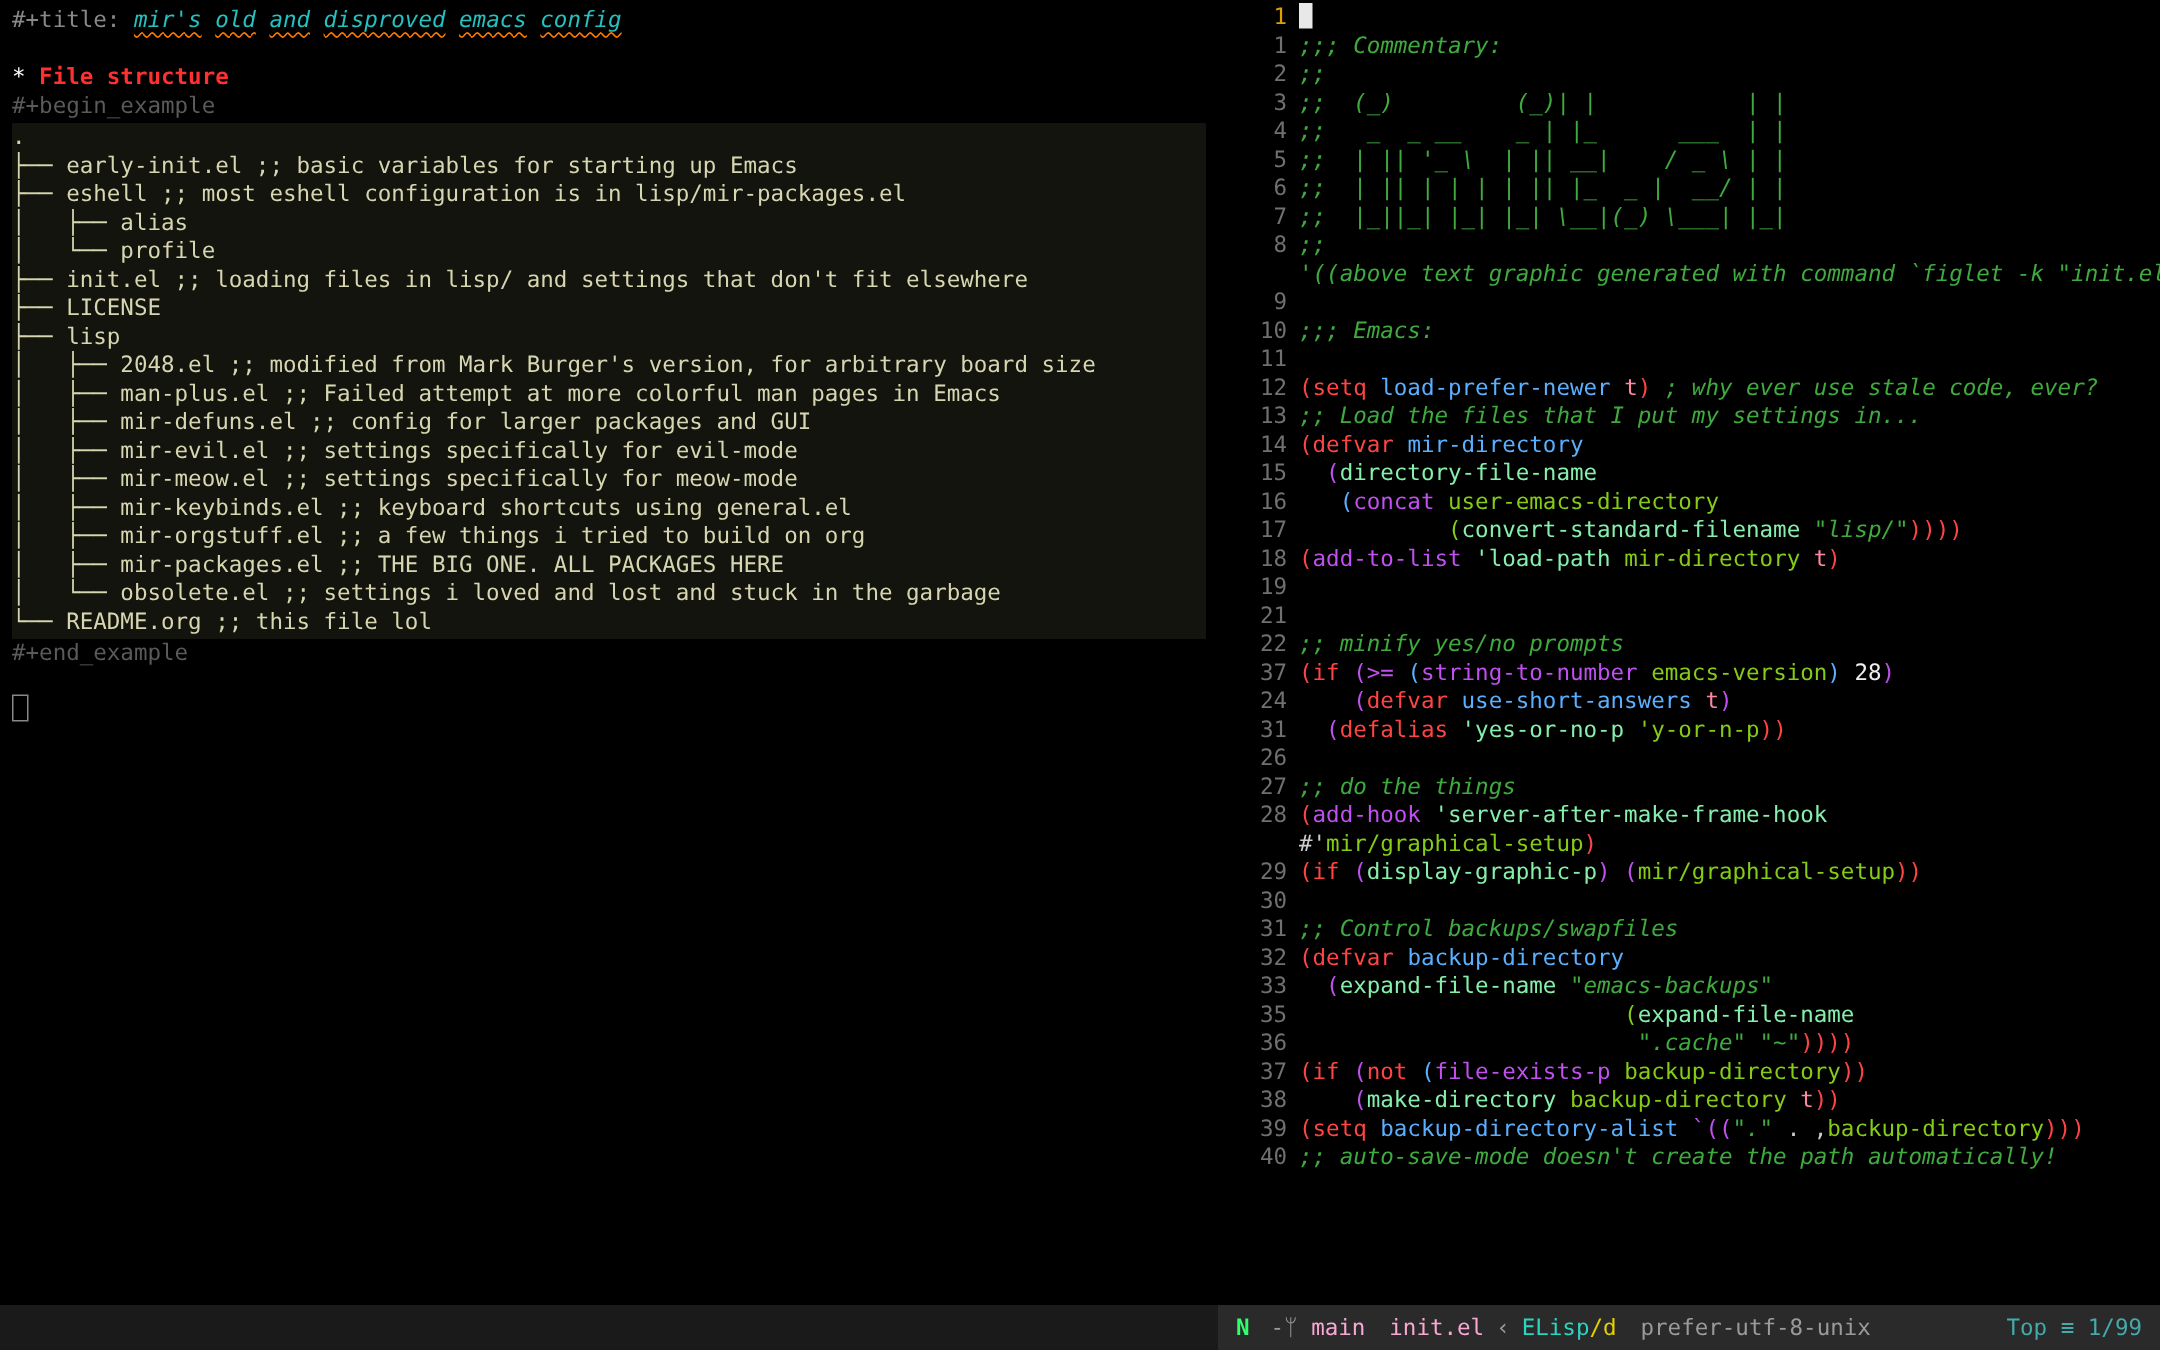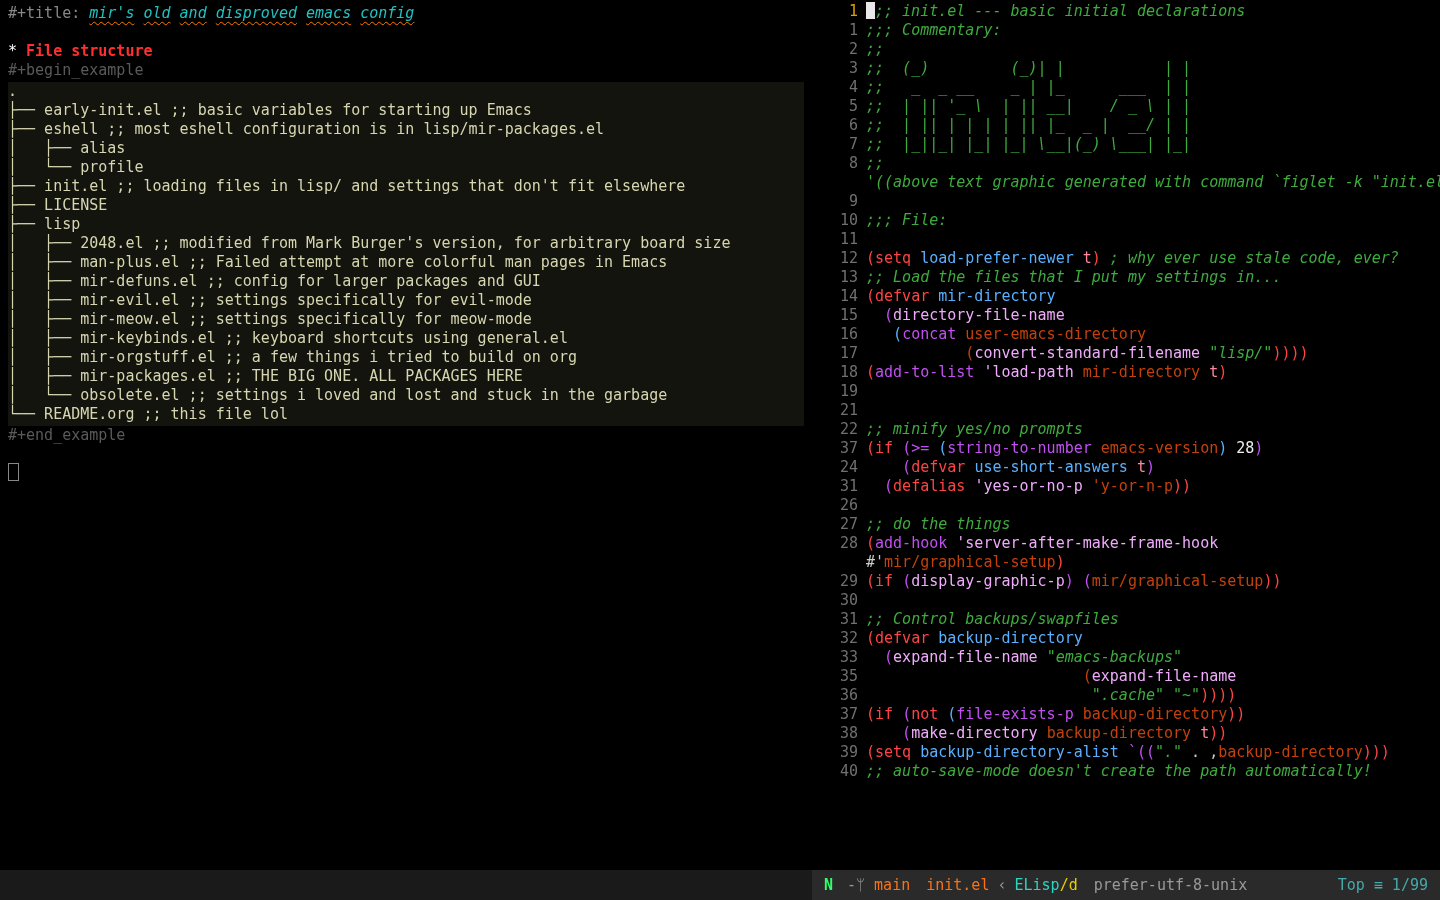--- a/index.html
+++ b/index.html
@@ -25,33 +25,33 @@
   .gut .arrow{color:#2fbf2f}
   .txt{flex:1;white-space:pre}
   .cur-cell{display:inline-block;background:#e8e8e8;color:#000;width:9px;height:17px;vertical-align:text-top}
   .c-comment{color:#3fab3f;font-style:italic}
   .c-keyword{color:#ff4444}
   .c-defname{color:#5ab0ff}
   .c-fn{color:#c050f0}
   .c-paren{color:#ff4444}
   .c-paren2{color:#c050f0}
   .c-paren3{color:#5ab0ff}
-  .c-sym{color:#c2410c}
-  .c-symY{color:#f0abfc}
+  .c-sym{color:#84cc16}
+  .c-symY{color:#86efac}
   .c-str{color:#3fab3f;font-style:italic}
   .c-t{color:#ff88a0}
   .c-num{color:#eee}
   .und{text-decoration:underline wavy #ff7a00;text-decoration-thickness:1px;text-underline-offset:3px}
   
   .modeline{display:flex;width:1440px;height:30px;position:absolute;top:870px;left:0;font-size:15px}
   .ml-left{width:812px;background:#1a1a1a}
   .ml-right{width:628px;background:#2a2a2a;display:flex;align-items:center;color:#9a9a9a;padding-left:6px;box-sizing:border-box}
   .ml-right .N{color:#2fff6a;font-weight:bold;padding:0 6px}
   .ml-right .seg{padding:0 8px}
-  .ml-right .branch{color:#f97316}
+  .ml-right .branch{color:#f9a8d4}
   .ml-right .mode{color:#29d6c0}
   .ml-right .modeD{color:#e6d000}
   .ml-right .pos{color:#4aa;margin-left:auto;padding-right:12px}
 </style>
 </head>
 <body>
 
 <div class="split">
   <div class="pane left">
     <div class="title-line"><span class="kw">#+title:</span> <span id="title-words"><span class="tprop tund">mir's</span> <span class="tprop tund">old</span> <span class="tprop tund">and</span> <span class="tprop tund">disproved</span> <span class="tprop tund">emacs</span> <span class="tprop tund">config</span></span></div>
@@ -78,21 +78,21 @@
 └── README.org ;; this file lol</div>
     <div class="dim">#+end_example</div>
     <div style="height:14px"></div>
     <span class="caret"></span>
   </div>
 
   <div class="pane right">
     <div class="code" id="code">
         <div class="ln">
           <div class="gut cur"><span style="color:#e0a000">1</span></div>
-          <div class="txt"><span class="cur-cell"></span><span class="c-comment">;; init.el --- basic initial declarations</span></div>
+          <div class="txt"><span class="cur-cell"></span></div>
         </div>
         <div class="ln">
           <div class="gut">1</div>
           <div class="txt"><span class="c-comment">;;; Commentary:</span></div>
         </div>
         <div class="ln">
           <div class="gut">2</div>
           <div class="txt"><span class="c-comment">;;</span></div>
         </div>
         <div class="ln">
@@ -122,21 +122,21 @@
         <div class="ln">
           <div class="gut"></div>
           <div class="txt"><span class="c-comment">'((above text graphic generated with command `figlet -k "init.el"'))</span></div>
         </div>
         <div class="ln">
           <div class="gut">9</div>
           <div class="txt"></div>
         </div>
         <div class="ln">
           <div class="gut">10</div>
-          <div class="txt"><span class="c-comment">;;; File:</span></div>
+          <div class="txt"><span class="c-comment">;;; Emacs:</span></div>
         </div>
         <div class="ln">
           <div class="gut">11</div>
           <div class="txt"></div>
         </div>
         <div class="ln">
           <div class="gut">12</div>
           <div class="txt"><span class="c-paren">(</span><span class="c-keyword">setq </span><span class="c-defname">load-prefer-newer </span><span class="c-t">t</span><span class="c-paren">)</span><span class="c-comment"> ; why ever use stale code, ever?</span></div>
         </div>
         <div class="ln">

